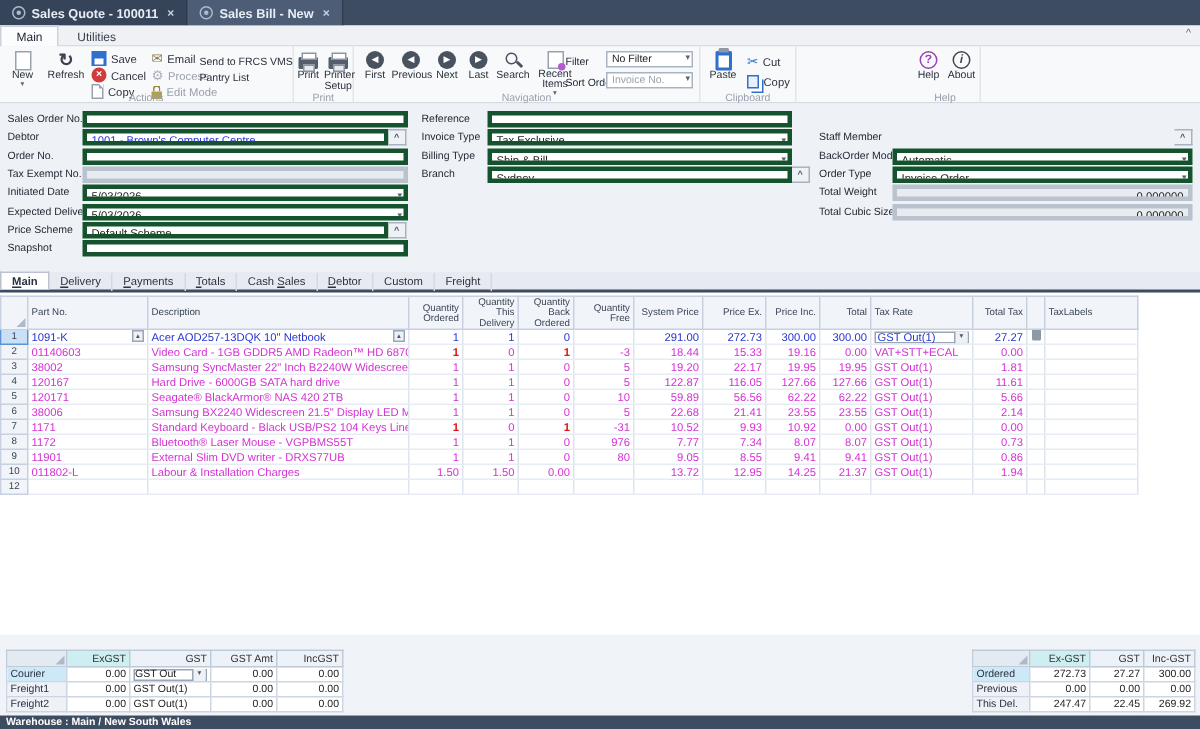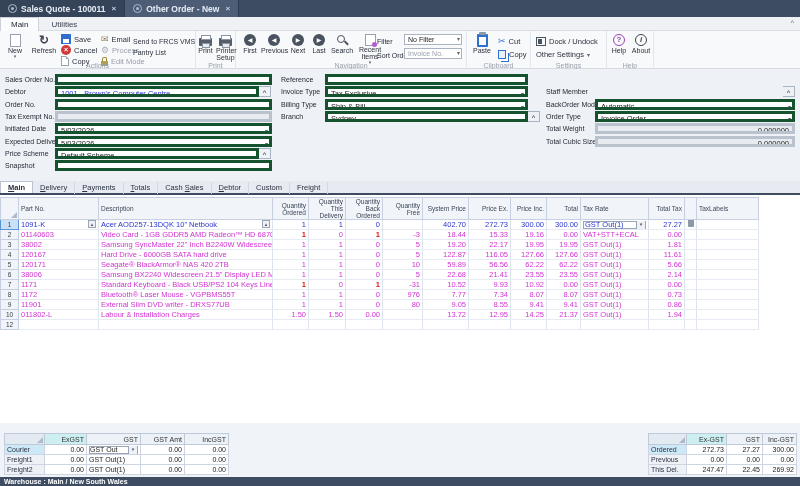--- a/index.html
+++ b/index.html
@@ -131,21 +131,21 @@
 <div id="app">
 
   <div class="doctabs">
     <div class="doctab">
       <span class="dt-ico"></span>
       <span>Sales Quote - 100011</span>
       <span class="dt-x">×</span>
     </div>
     <div class="doctab active">
       <span class="dt-ico"></span>
-      <span>Other Order - New</span>
+      <span>Sales Bill - New</span>
       <span class="dt-x">×</span>
     </div>
   </div>
 
   <div class="ribbontabs">
     <div class="rtab active">Main</div>
     <div class="rtab">Utilities</div>
     <span class="rt-collapse">^</span>
   </div>
 
@@ -276,31 +276,20 @@
         <span class="i i-cut">✂</span>
         <span>Cut</span>
       </div>
       <div class="rbS" style="left:31px;top:18px">
         <span class="i i-pages"></span>
         <span>Copy</span>
       </div>
       <div class="rglabel">Clipboard</div>
     </div>
 
-    <div class="rgroup" style="left:531px;width:76px">
-      <div class="rbS" style="left:5px;top:5px">
-        <span class="i i-dock"></span>
-        <span>Dock / Undock</span>
-      </div>
-      <div class="rbS" style="left:5px;top:18px">
-        <span>Other Settings</span>
-        <span style="font-size:6px;color:#5c6674">▾</span>
-      </div>
-      <div class="rglabel">Settings</div>
-    </div>
 
     <div class="rgroup" style="left:607px;width:47px">
       <div class="rbL" style="left:2px;width:20px">
         <span class="lico">
             <span class="i i-help">?</span>
           </span>
         <span>Help</span>
       </div>
       <div class="rbL" style="left:23px;width:22px">
         <span class="lico">
@@ -435,21 +424,21 @@
         </thead>
         <tbody>
           <tr class="sel">
             <td class="rn rnsel">1</td>
             <td class="a-left c-sel"><span class="lk">▴</span><span>1091-K</span></td>
             <td class="a-left c-sel"><span class="lk">▴</span><span>Acer AOD257-13DQK 10" Netbook</span></td>
             <td class="a-right c-sel">1</td>
             <td class="a-right c-sel">1</td>
             <td class="a-right c-sel">0</td>
             <td class="a-right c-sel"></td>
-            <td class="a-right c-sel">402.70</td>
+            <td class="a-right c-sel">291.00</td>
             <td class="a-right c-sel">272.73</td>
             <td class="a-right c-sel">300.00</td>
             <td class="a-right c-sel">300.00</td>
             <td class="a-left c-sel">
               <span class="taxdd">
                 <span class="cellv">GST Out(1)</span>
                 <span class="dda">▾</span>
               </span>
             </td>
             <td class="a-right c-sel">27.27</td>

